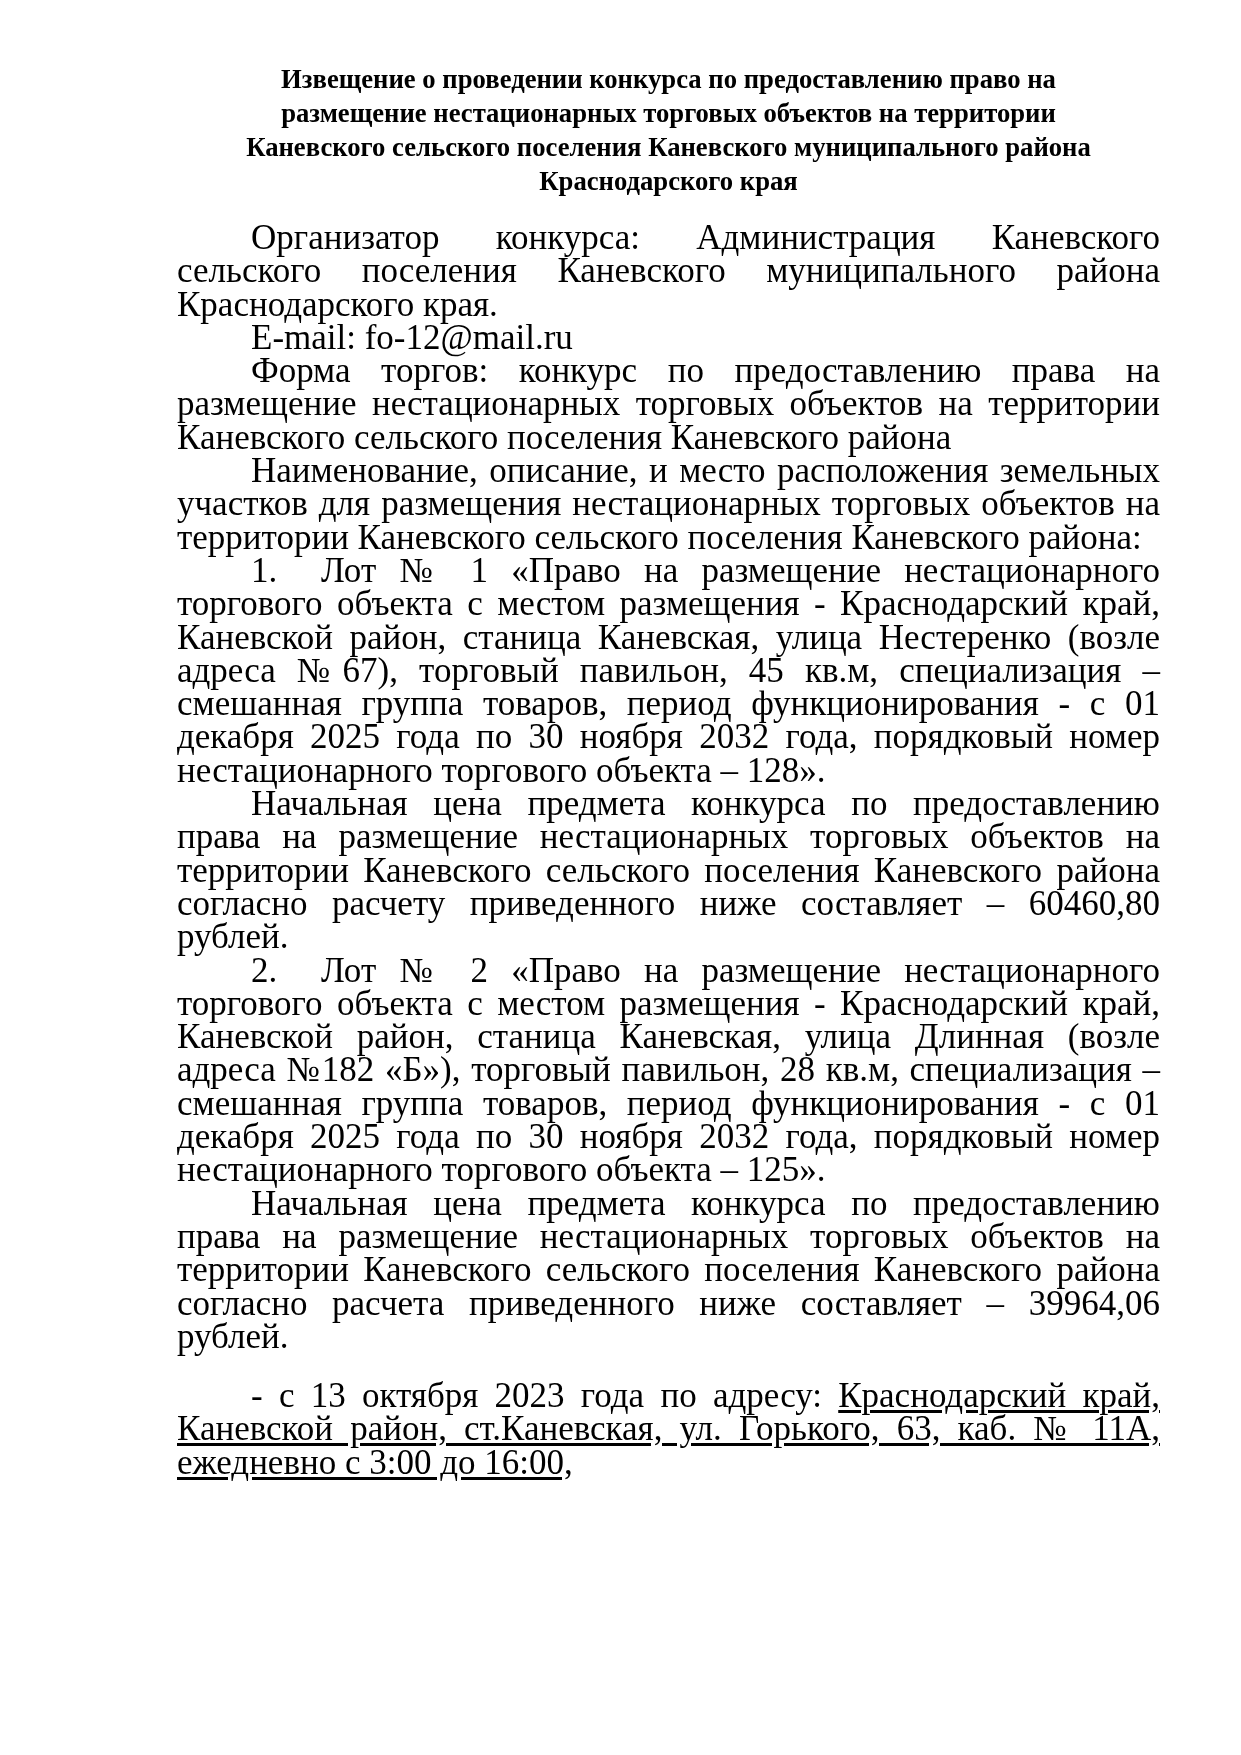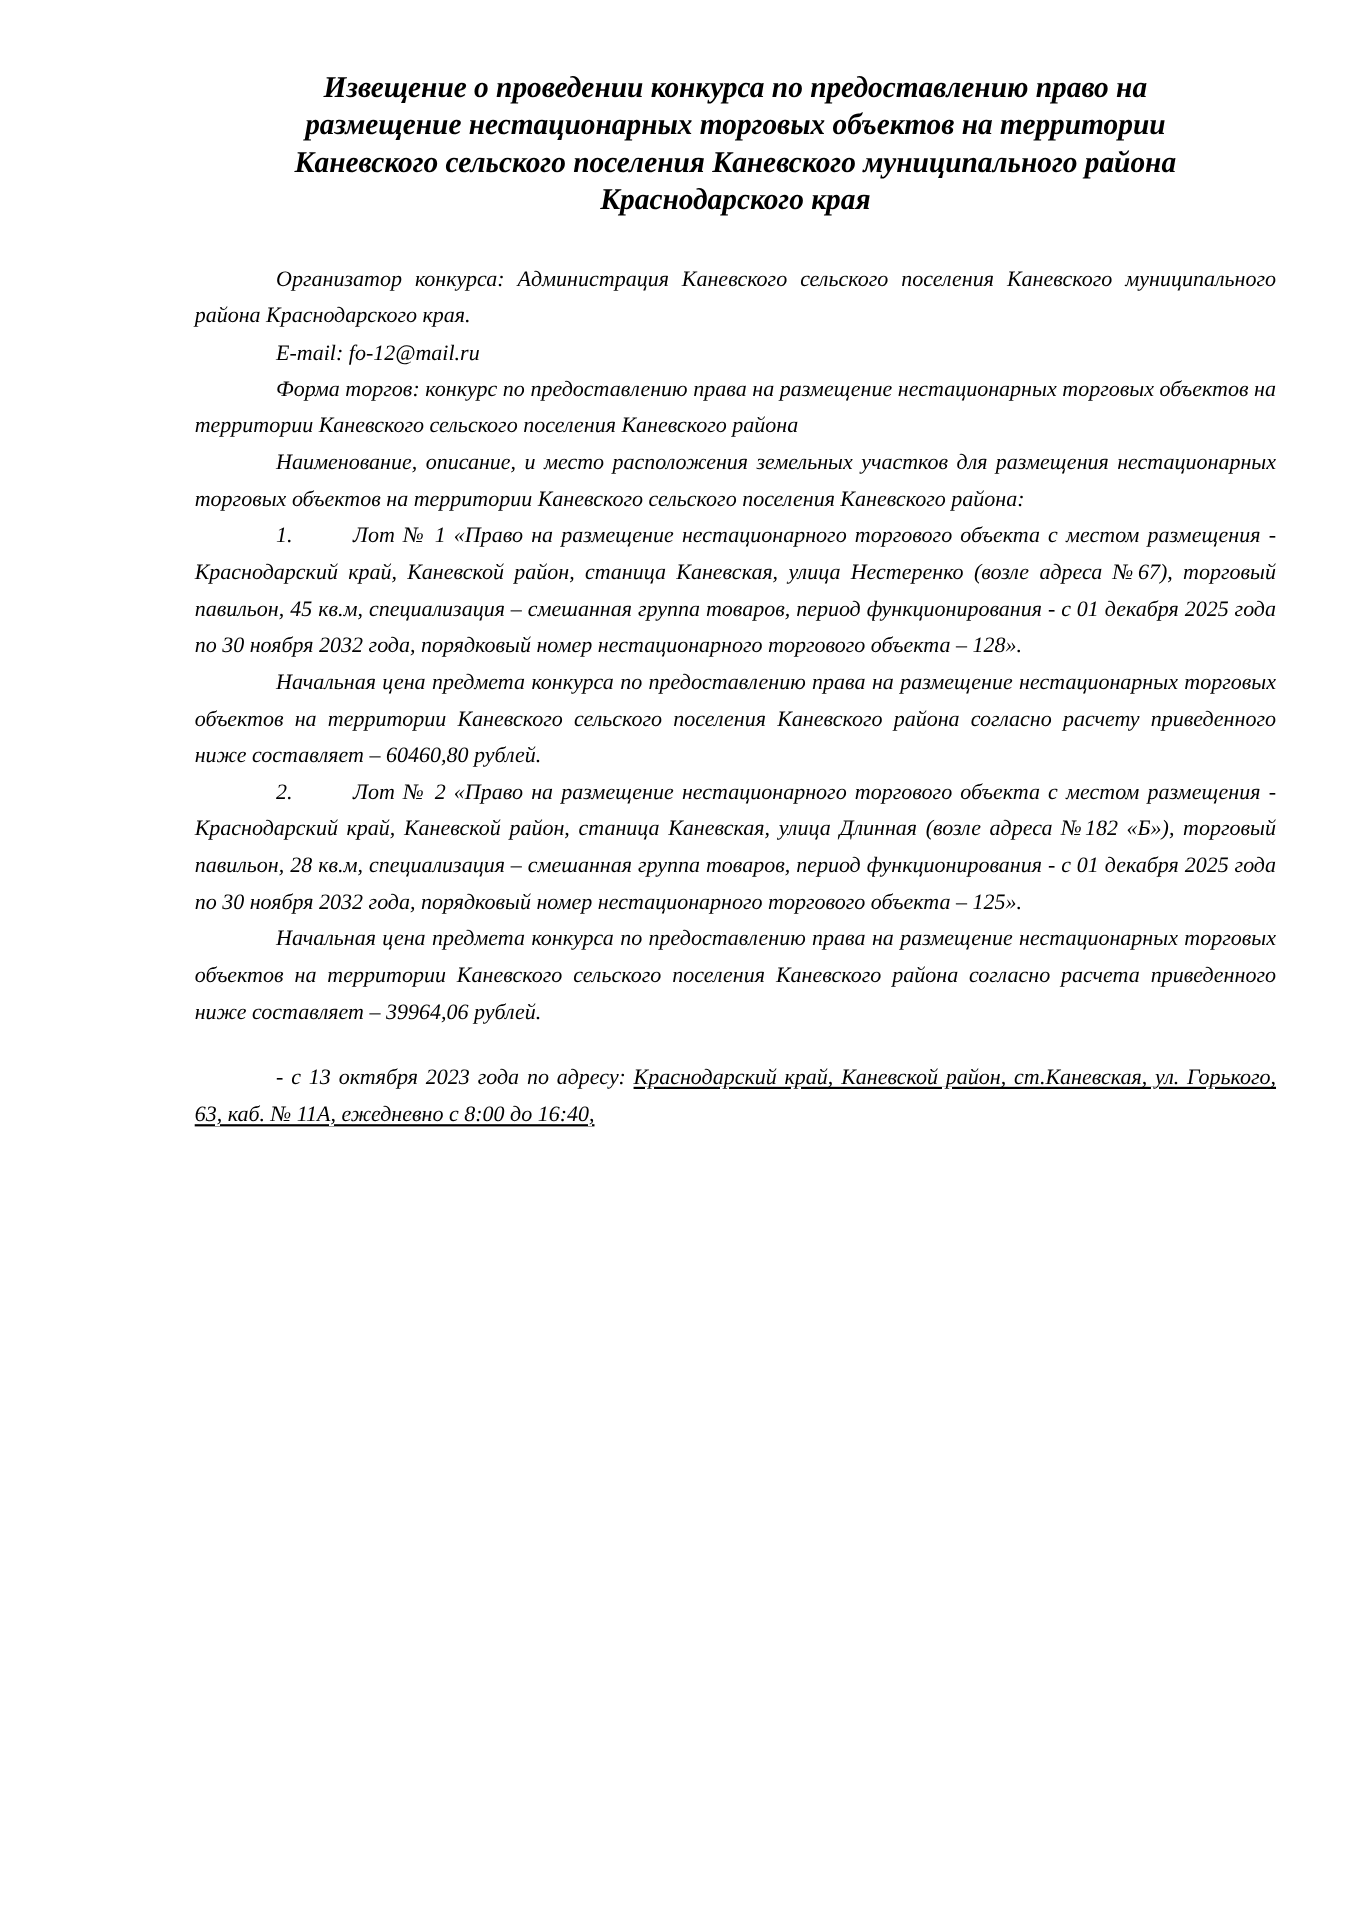--- a/index.html
+++ b/index.html
@@ -13,34 +13,33 @@
       position: relative;
       overflow: hidden;
       font-family: "Liberation Serif", "DejaVu Serif", serif;
       color: #000000;
     }
     .page {
       position: absolute;
       left: 177px;
       top: 62px;
       width: 983px;
-      font-style: italic;
     }
     .title {
       font-weight: bold;
       font-size: 27.5px;
       line-height: 34px;
       text-align: center;
       margin: 0;
       transform: scaleX(0.97);
     }
     .title span { display: block; }
     .body {
-      margin-top: 40px;
-      font-size: 20px;
+      margin-top: 23px;
+      font-size: 35px;
       line-height: 33.3px;
     }
     .p {
       text-align: justify;
       text-indent: 74px;
       margin: 0;
     }
     .lot-num {
       display: inline-block;
       width: 70px;
@@ -67,15 +66,15 @@
     <p class="p">Наименование, описание, и место расположения земельных участков для размещения нестационарных торговых объектов на территории Каневского сельского поселения Каневского района:</p>
 
     <p class="p"><span class="lot-num">1.</span><span>Лот № 1 «Право на размещение нестационарного торгового объекта с местом размещения - Краснодарский край, Каневской район, станица Каневская, улица Нестеренко (возле адреса №67), торговый павильон, 45 кв.м, специализация – смешанная группа товаров, период функционирования - с 01 декабря 2025 года по 30 ноября 2032 года, порядковый номер нестационарного торгового объекта – 128».</span></p>
     <p class="p">Начальная цена предмета конкурса по предоставлению права на размещение нестационарных торговых объектов на территории Каневского сельского поселения Каневского района согласно расчету приведенного ниже составляет – 60460,80 рублей.</p>
 
     <p class="p"><span class="lot-num">2.</span><span>Лот № 2 «Право на размещение нестационарного торгового объекта с местом размещения - Краснодарский край, Каневской район, станица Каневская, улица Длинная (возле адреса №182 «Б»), торговый павильон, 28 кв.м, специализация – смешанная группа товаров, период функционирования - с 01 декабря 2025 года по 30 ноября 2032 года, порядковый номер нестационарного торгового объекта – 125».</span></p>
     <p class="p">Начальная цена предмета конкурса по предоставлению права на размещение нестационарных торговых объектов на территории Каневского сельского поселения Каневского района согласно расчета приведенного ниже составляет – 39964,06 рублей.</p>
 
     <div class="gap"></div>
 
-    <p class="p"><span>- с 13 октября 2023 года по адресу: </span><span class="u">Краснодарский край, Каневской район, ст.Каневская, ул. Горького, 63, каб. № 11А, ежедневно с 8:00 до 16:40,</span></p>
+    <p class="p"><span>- с 13 октября 2023 года по адресу: </span><span class="u">Краснодарский край, Каневской район, ст.Каневская, ул. Горького, 63, каб. № 11А, ежедневно с 3:00 до 16:00,</span></p>
   </div>
 </div>
 
 </body></html>

